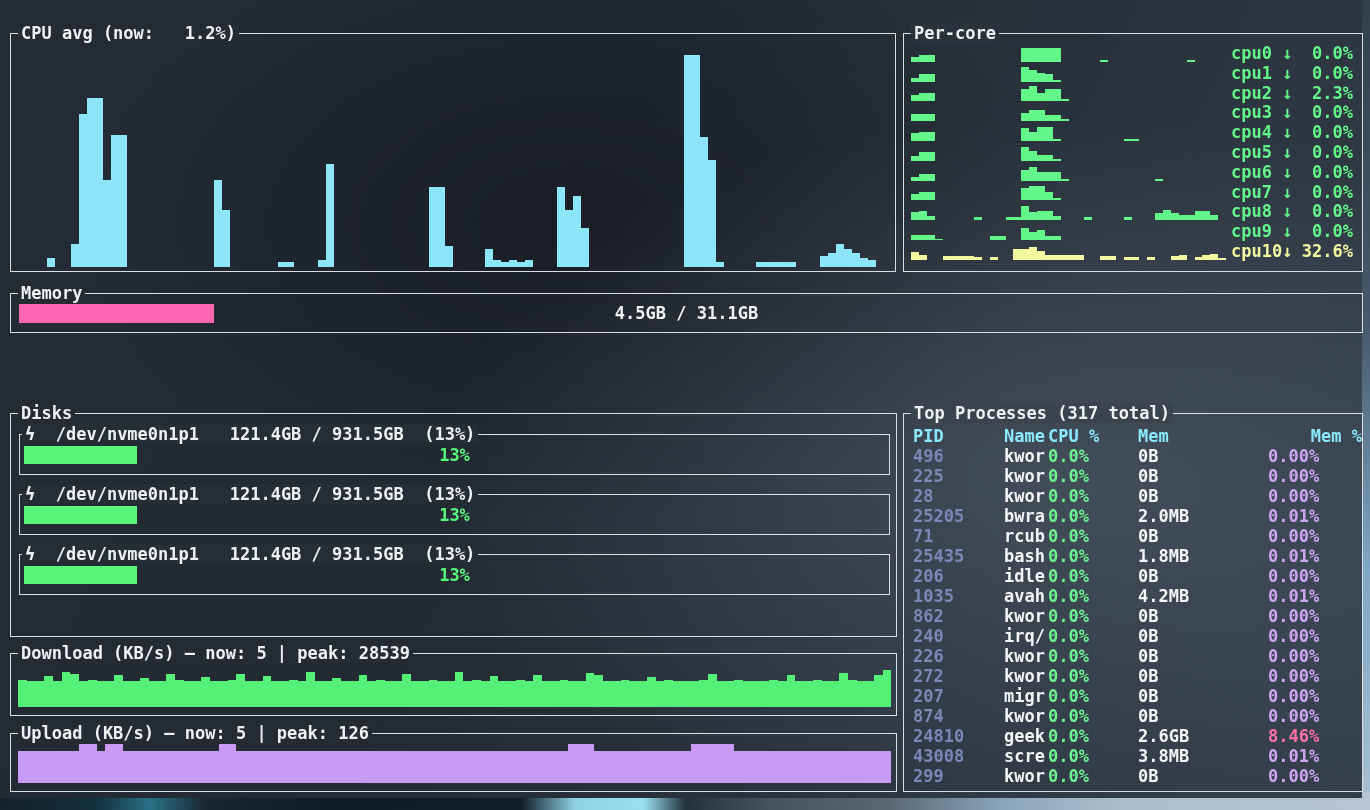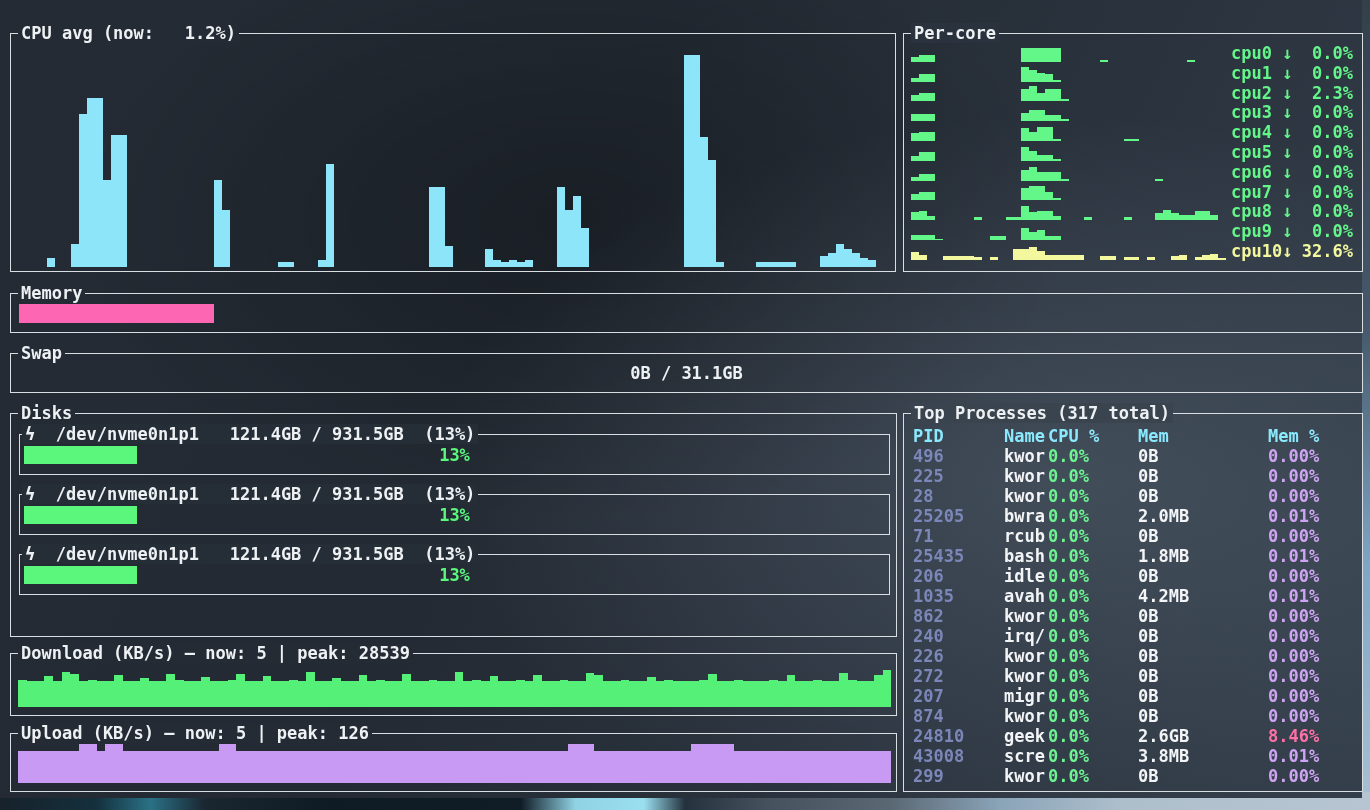--- a/index.html
+++ b/index.html
@@ -668,26 +668,23 @@
           </div>
           <span class="core-label" style="color: rgb(243, 247, 158);">cpu10↓</span>
           <span class="core-value" style="color: rgb(243, 247, 158);">32.6%</span>
         </div>
       </div>
   </div>
 
   <div class="panel" id="memory-panel" style="left:10px;top:293px;width:1351px;height:38px;">
     <span class="ptitle">Memory</span>
     <div class="mem-bar" id="memory-bar" style="width: 194.735px; background: rgb(253, 102, 179);"></div>
+    <div class="center-val" style="top:9px;">4.5GB / 31.1GB</div>
   </div>
 
-  <div class="panel" id="swap-panel" style="left:10px;top:353px;width:1351px;height:38px;">
-    <span class="ptitle">Swap</span>
-    <div class="center-val" style="top:9px;">0B / 31.1GB</div>
-  </div>
 
   <div class="panel" id="disks-panel" style="left:10px;top:413px;width:885px;height:222px;">
     <span class="ptitle">Disks</span>
     <div id="disk-list">
         <div class="disk-box" style="top: 20px;">
           <span class="ptitle disk-title"><span class="icon">ϟ  </span><span>/dev/nvme0n1p1   121.4GB / 931.5GB  (13%)</span></span>
           <div class="disk-bar" style="width: 13%; background: rgb(91, 247, 125);"></div>
           <div class="disk-pct" style="color: rgb(91, 247, 125);">13%</div>
         </div>
         <div class="disk-box" style="top: 80px;">
@@ -911,21 +908,21 @@
         <div class="bar" style="height: 76%; background: rgb(200, 154, 243);"></div>
         <div class="bar" style="height: 76%; background: rgb(200, 154, 243);"></div>
         <div class="bar" style="height: 76%; background: rgb(200, 154, 243);"></div>
         <div class="bar" style="height: 76%; background: rgb(200, 154, 243);"></div>
       </div>
   </div>
 
   <div class="panel" id="process-panel" style="left:903px;top:413px;width:458px;height:377px;">
     <span class="ptitle t-proc">Top Processes (317 total)</span>
     <div id="proc-table">
-      <div class="prow" id="proc-header"><span style="color: rgb(139, 233, 253);">PID</span><span style="color: rgb(139, 233, 253);">Name</span><span style="color: rgb(139, 233, 253);">CPU %</span><span style="color: rgb(139, 233, 253);">Mem</span><span style="color: rgb(139, 233, 253);">Mem %</span></div>
+      <div class="prow" id="proc-header"><span style="color: rgb(139, 233, 253);">PID</span><span style="color: rgb(139, 233, 253);">Name</span><span style="color: rgb(139, 233, 253);">CPU %</span><span style="color: rgb(139, 233, 253);">Mem</span><span style="color: rgb(139, 233, 253); text-align: right;">Mem %</span></div>
       <div id="proc-rows">
           <div class="prow"><span style="color: rgb(123, 135, 184);">496</span><span style="color: rgb(242, 244, 246);">kwor</span><span style="color: rgb(109, 243, 145);">0.0%</span><span style="color: rgb(242, 244, 246);">0B</span><span style="color: rgb(207, 164, 242);">0.00%</span></div>
           <div class="prow"><span style="color: rgb(123, 135, 184);">225</span><span style="color: rgb(242, 244, 246);">kwor</span><span style="color: rgb(109, 243, 145);">0.0%</span><span style="color: rgb(242, 244, 246);">0B</span><span style="color: rgb(207, 164, 242);">0.00%</span></div>
           <div class="prow"><span style="color: rgb(123, 135, 184);">28</span><span style="color: rgb(242, 244, 246);">kwor</span><span style="color: rgb(109, 243, 145);">0.0%</span><span style="color: rgb(242, 244, 246);">0B</span><span style="color: rgb(207, 164, 242);">0.00%</span></div>
           <div class="prow"><span style="color: rgb(123, 135, 184);">25205</span><span style="color: rgb(242, 244, 246);">bwra</span><span style="color: rgb(109, 243, 145);">0.0%</span><span style="color: rgb(242, 244, 246);">2.0MB</span><span style="color: rgb(207, 164, 242);">0.01%</span></div>
           <div class="prow"><span style="color: rgb(123, 135, 184);">71</span><span style="color: rgb(242, 244, 246);">rcub</span><span style="color: rgb(109, 243, 145);">0.0%</span><span style="color: rgb(242, 244, 246);">0B</span><span style="color: rgb(207, 164, 242);">0.00%</span></div>
           <div class="prow"><span style="color: rgb(123, 135, 184);">25435</span><span style="color: rgb(242, 244, 246);">bash</span><span style="color: rgb(109, 243, 145);">0.0%</span><span style="color: rgb(242, 244, 246);">1.8MB</span><span style="color: rgb(207, 164, 242);">0.01%</span></div>
           <div class="prow"><span style="color: rgb(123, 135, 184);">206</span><span style="color: rgb(242, 244, 246);">idle</span><span style="color: rgb(109, 243, 145);">0.0%</span><span style="color: rgb(242, 244, 246);">0B</span><span style="color: rgb(207, 164, 242);">0.00%</span></div>
           <div class="prow"><span style="color: rgb(123, 135, 184);">1035</span><span style="color: rgb(242, 244, 246);">avah</span><span style="color: rgb(109, 243, 145);">0.0%</span><span style="color: rgb(242, 244, 246);">4.2MB</span><span style="color: rgb(207, 164, 242);">0.01%</span></div>
           <div class="prow"><span style="color: rgb(123, 135, 184);">862</span><span style="color: rgb(242, 244, 246);">kwor</span><span style="color: rgb(109, 243, 145);">0.0%</span><span style="color: rgb(242, 244, 246);">0B</span><span style="color: rgb(207, 164, 242);">0.00%</span></div>

